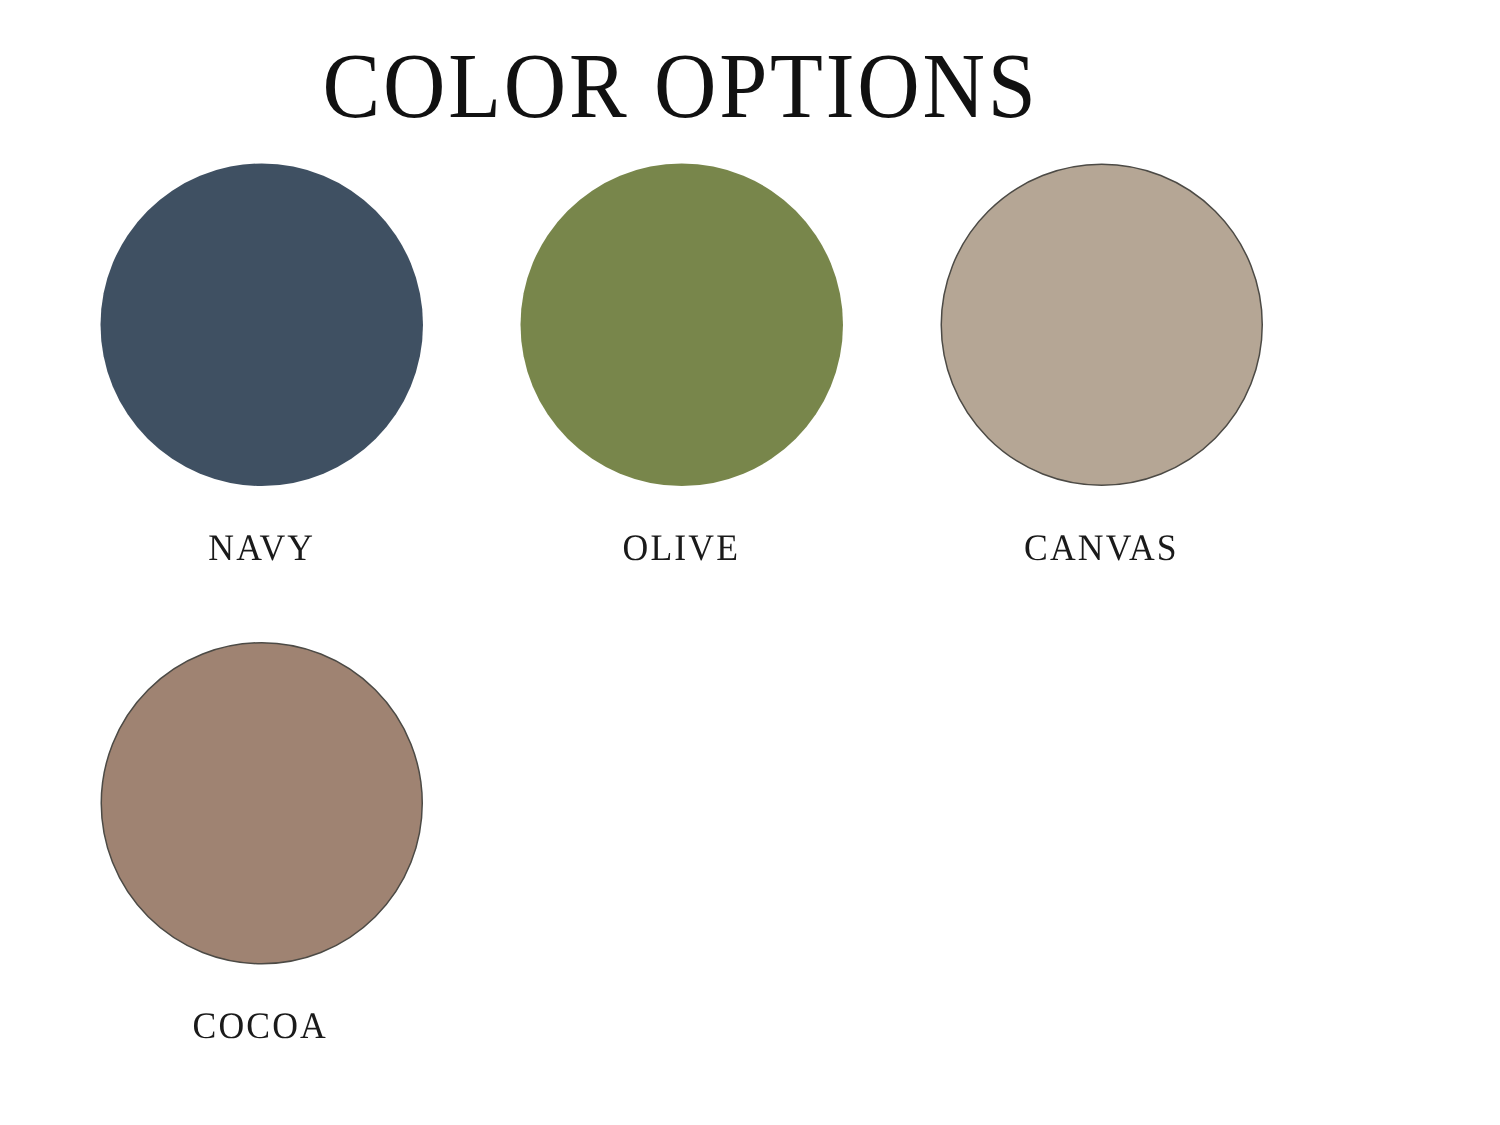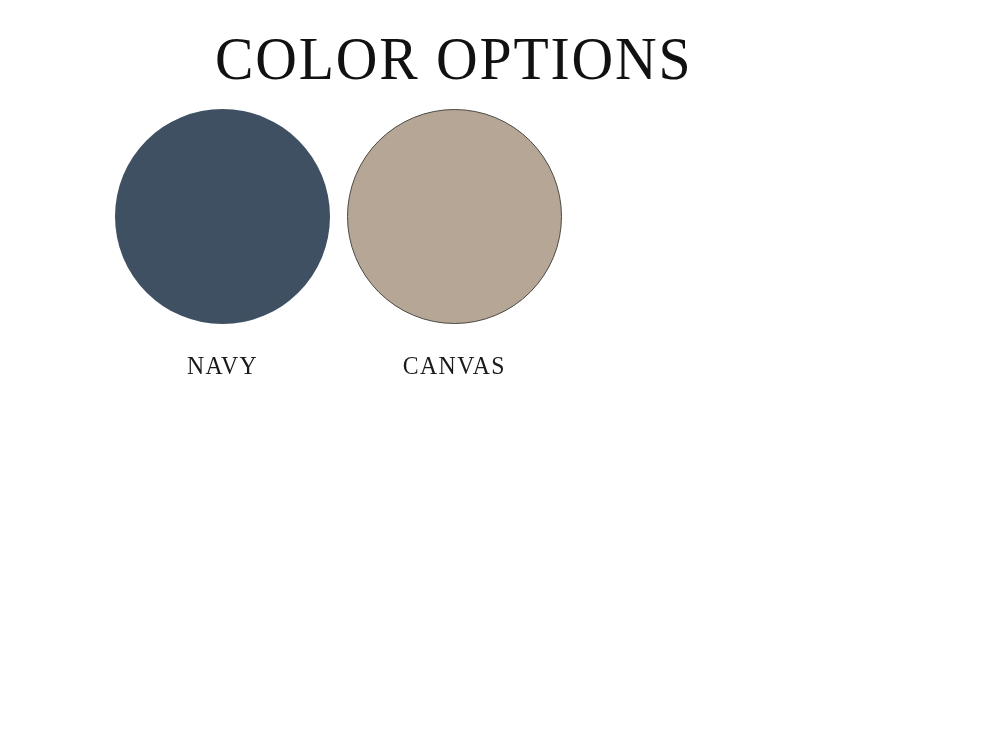--- a/index.html
+++ b/index.html
@@ -43,20 +43,21 @@
   }
 
   .swatch-grid {
     margin-top: 18px;
     display: grid;
     grid-template-columns: repeat(3, 232px);
     grid-auto-rows: auto;
     column-gap: 0px;
     row-gap: 10px;
     justify-content: center;
+    gap: 48px;
   }
 
   .swatch-cell {
     display: flex;
     flex-direction: column;
     align-items: center;
     width: 232px;
   }
 
   .swatch-disc {
@@ -92,21 +93,29 @@
 
   <div class="swatch-grid">
 
     <div class="swatch-cell">
       <div class="swatch-disc" style="background-color: rgb(63, 80, 98);"></div>
       <div class="swatch-label" style="color: rgb(26, 26, 26);">NAVY</div>
     </div>
 
 
 
+    <div class="swatch-cell">
+      <div class="swatch-disc" style="background-color: rgb(120, 134, 75);"></div>
+      <div class="swatch-label" style="color: rgb(26, 26, 26);">OLIVE</div>
+    </div>
 
     <div class="swatch-cell">
       <div class="swatch-disc outlined" style="background-color: rgb(181, 166, 149); border-color: rgb(76, 74, 69);"></div>
       <div class="swatch-label" style="color: rgb(26, 26, 26);">CANVAS</div>
     </div>
 
+    <div class="swatch-cell">
+      <div class="swatch-disc outlined" style="background-color: rgb(159, 131, 114); border-color: rgb(76, 74, 69);"></div>
+      <div class="swatch-label" style="color: rgb(26, 26, 26);">COCOA</div>
+    </div>
 
   </div>
 </div>
 
 </body></html>

